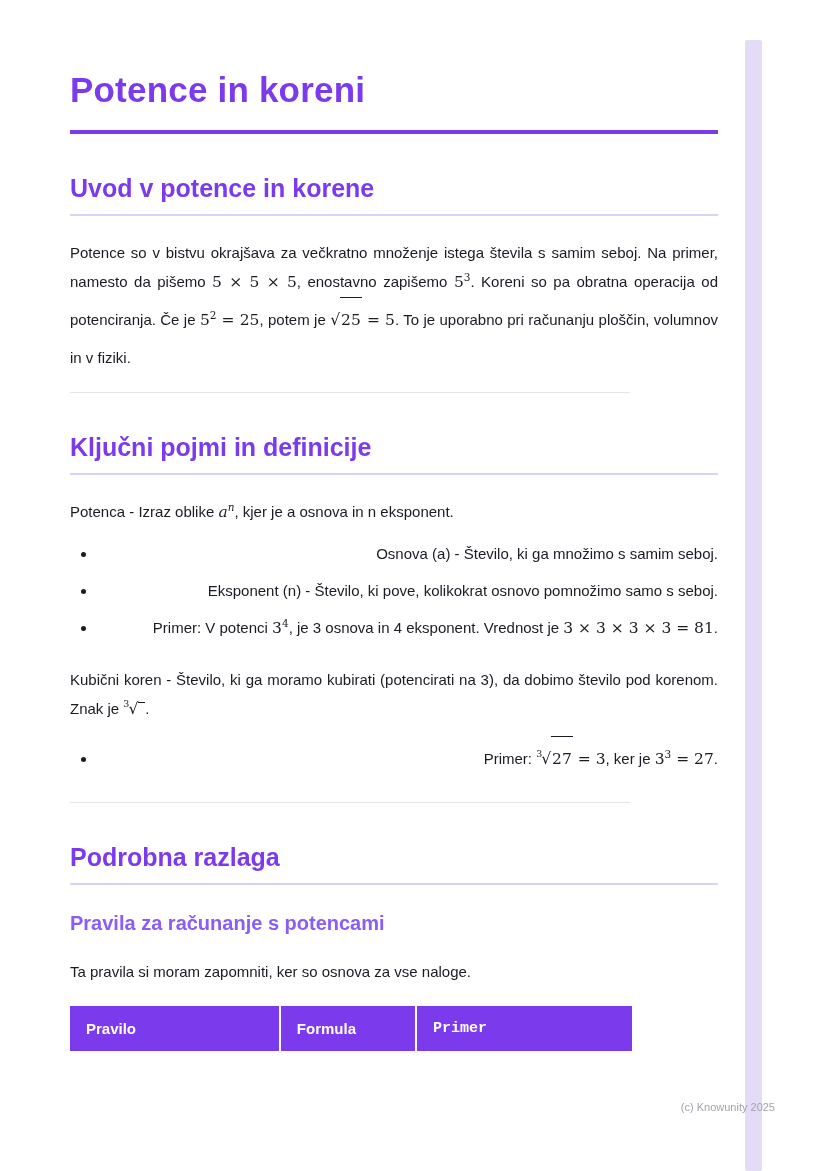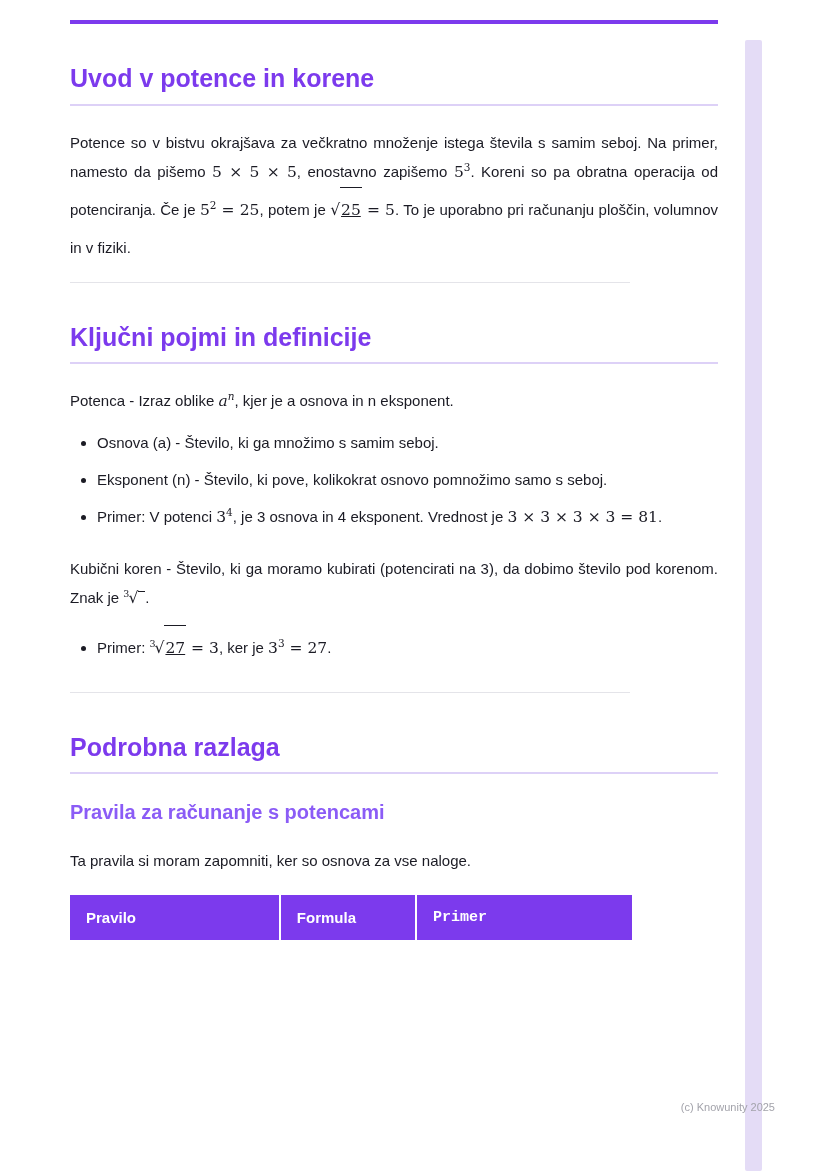--- a/index.html
+++ b/index.html
@@ -34,33 +34,33 @@
   }
   .p {
     margin: 22px 0 0 0;
     font-size: 15px; line-height: 29px;
   }
   .jp { text-align: justify; }
   .blist {
     margin: 12px 0 0 0; padding-left: 27px;
     font-size: 15px; line-height: 29px;
   }
-  .blist li { margin-bottom: 8px; }
+  .blist li { margin-bottom: 8px; text-align: right; }
   .b { font-weight: 400; }
   .math {
     font-family: "DejaVu Serif", "Liberation Serif", serif;
     font-size: 15.5px;
   }
   .math .it, .it { font-style: italic; }
   .exp { font-size: 10.5px; line-height: 0; }
   .ridx { font-size: 9.5px; line-height: 0; margin-right: -1px; }
   .rad {
     display: inline-block;
     border-top: 1.3px solid #1b1b24;
-    padding: 13px 1px; line-height: 1.25; text-decoration: underline;
+    padding: 13px 1px; line-height: 1.25;
   }
   .rad-tail {
     display: inline-block;
     border-top: 1.3px solid #1b1b24;
     width: 7px; height: 12px;
   }
   .divider {
     border: none; border-top: 1px solid #e4e4e9;
     margin: 20px 0 0 0; width: 560px;
   }
@@ -89,20 +89,21 @@
     font-size: 11px; color: #a3a3ab;
   }
 </style>
 </head>
 <body>
 
 <div class="side-strip"></div>
 
 <div class="content">
 
+  <h1 class="doc-title">Potence in koreni</h1>
   <div class="title-rule"></div>
 
   <h2 class="h2">Uvod v potence in korene</h2>
 
   <p class="p jp"><span>Potence so v bistvu okrajšava za večkratno množenje istega števila s samim seboj. Na primer, namesto da pišemo </span><span class="math">5 × 5 × 5</span><span>, enostavno zapišemo </span><span class="math"><span>5</span><sup class="exp">3</sup></span><span>. Koreni so pa obratna operacija od potenciranja. Če je </span><span class="math"><span>5</span><sup class="exp">2</sup><span> = 25</span></span><span>, potem je </span><span class="math"><span>√</span><span class="rad">25</span><span> = 5</span></span><span>. To je uporabno pri računanju ploščin, volumnov in v fiziki.</span></p>
 
   <hr class="divider">
 
   <h2 class="h2">Ključni pojmi in definicije</h2>
 

